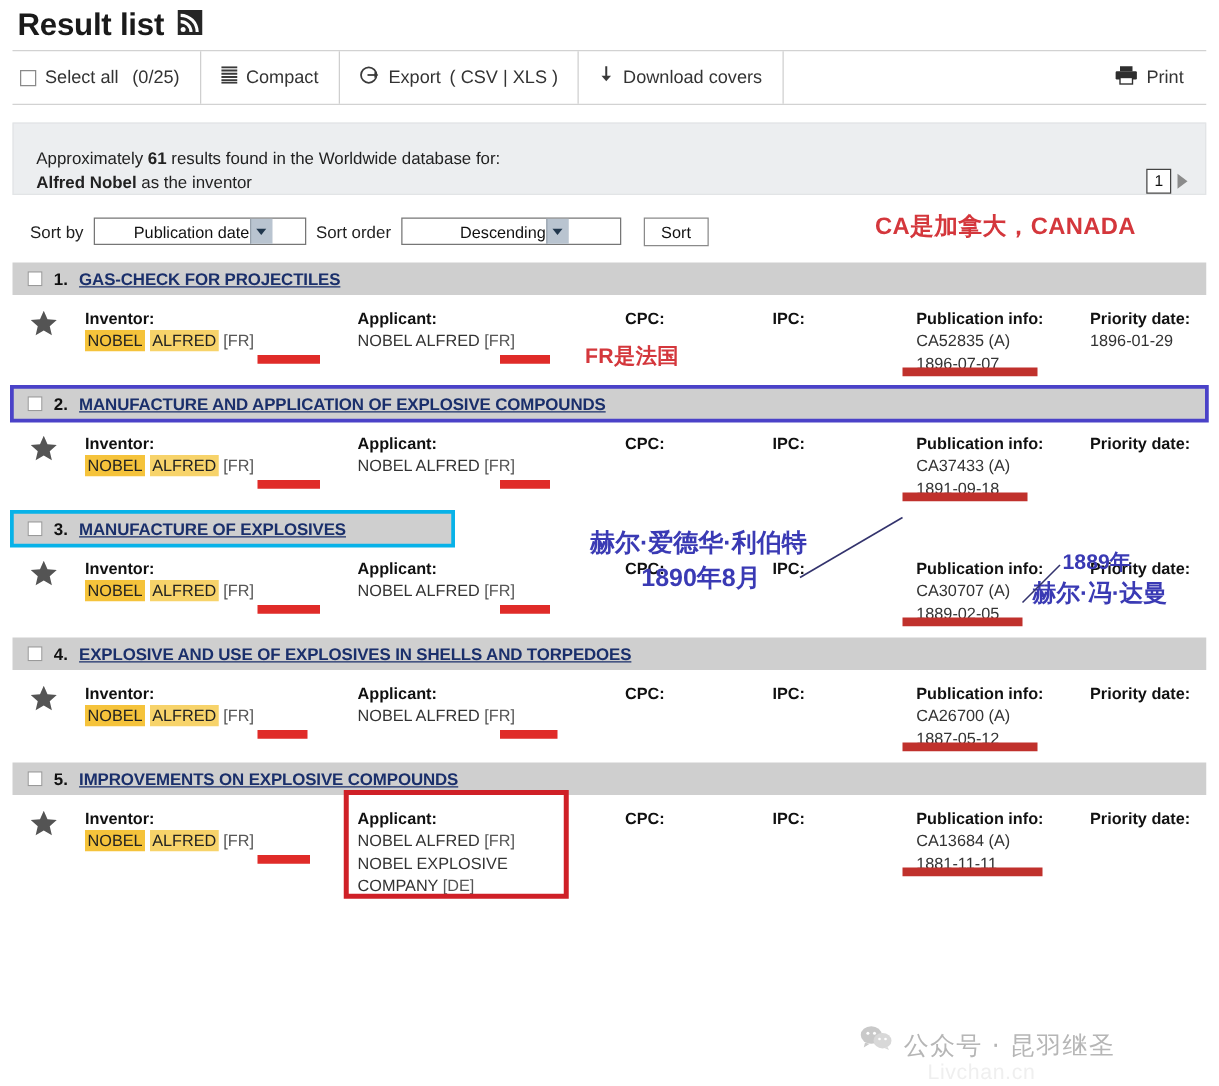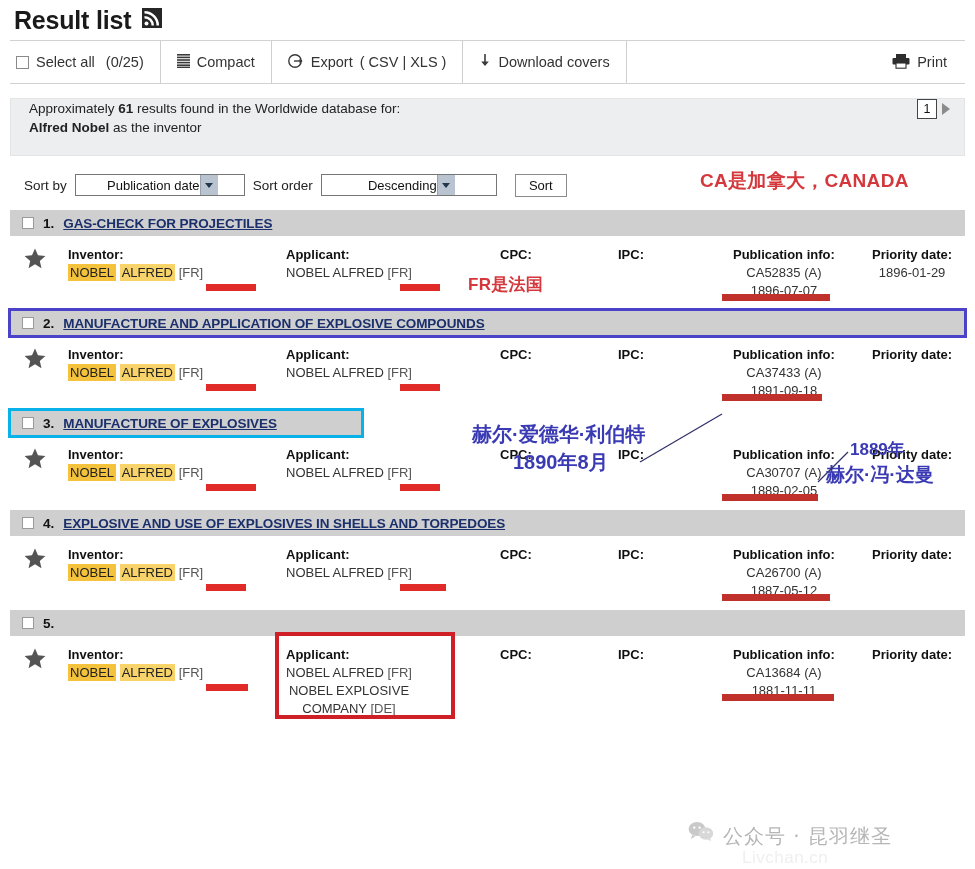--- a/index.html
+++ b/index.html
@@ -49,21 +49,21 @@
     background: #fff; display: inline-block; flex: none;
   }
   .export-formats { color: #333; }
 
   
   .summary-bar {
     margin: 14px 10px 0 10px;
     background: #eceef0;
     border: 1px solid #e2e4e6;
     height: 58px;
-    display: flex; align-items: flex-start;
+    display: flex; align-items: flex-end;
     padding: 0 14px 0 18px;
     position: relative;
   }
   .summary-text { font-size: 13.5px; line-height: 19px; color: #222; }
   .summary-text b { font-weight: bold; }
   .pager { margin-left: auto; display: flex; align-items: center; gap: 5px; }
   .pager-num {
     width: 20px; height: 20px; border: 1px solid #444; background: #fff;
     font-size: 12.5px; display: flex; align-items: center; justify-content: center;
     color: #111;
@@ -127,21 +127,21 @@
   .result-title-bar.box-purple { outline: 3px solid #4a42c8; outline-offset: -1px; }
   .result-title-bar.box-cyan   { width: 352px; outline: 3px solid #08b2e8; outline-offset: -1px; }
 
   .result-body {
     display: flex; padding: 10px 0 12px 0; position: relative;
     min-height: 74px;
   }
   .star-cell { width: 50px; display: flex; justify-content: center; padding-top: 2px; }
   .field { position: absolute; top: 10px; }
   .field-label { font-size: 13px; font-weight: bold; color: #111; line-height: 18px; }
-  .field-value { font-size: 13px; color: #333; line-height: 18px; white-space: nowrap; text-align: center; }
+  .field-value { font-size: 13px; color: #333; line-height: 18px; white-space: nowrap; }
   .hl { background: #f5c33b; padding: 1px 2px; color: #222; }
   .hl2 { background: #f7d36a; padding: 1px 2px; color: #222; }
   .cc { color: #555; }
 
   .col-inv  { left: 58px; }
   .col-app  { left: 276px; }
   .col-cpc  { left: 490px; }
   .col-ipc  { left: 608px; }
   .col-pub  { left: 723px; }
   .col-pri  { left: 862px; }
@@ -442,20 +442,21 @@
       <div class="field-label">Priority date:</div>
     </div>
     <div class="red-underline" style="left:196px; top:48px; width:40px;"></div>
     <div class="red-underline" style="left:390px; top:48px; width:46px;"></div>
     <div class="red-underline dark" style="left:712px; top:58px; width:108px;"></div>
   </div>
 
   <div class="result-title-bar">
     <span class="cbx"></span>
     <span class="rt-num">5.</span>
+    <span class="rt-link">IMPROVEMENTS ON EXPLOSIVE COMPOUNDS</span>
   </div>
   <div class="result-body" style="min-height:100px;">
     <div class="star-cell">
       <svg width="22" height="21" viewBox="0 0 22 21">
           <path d="M11 0.6 L14 7.3 L21.4 8 L15.8 12.9 L17.5 20.2 L11 16.3 L4.5 20.2 L6.2 12.9 L0.6 8 L8 7.3 Z" fill="#545454"></path>
         </svg>
     </div>
     <div class="field col-inv">
       <div class="field-label">Inventor:</div>
       <div class="field-value"><span class="hl">NOBEL</span> <span class="hl2">ALFRED</span> <span class="cc">[FR]</span></div>

